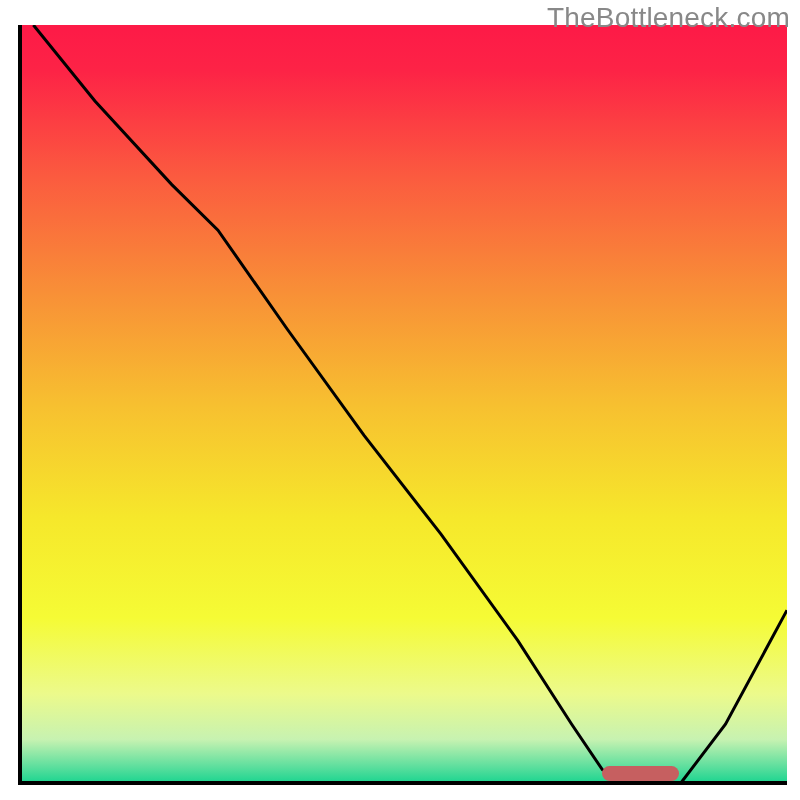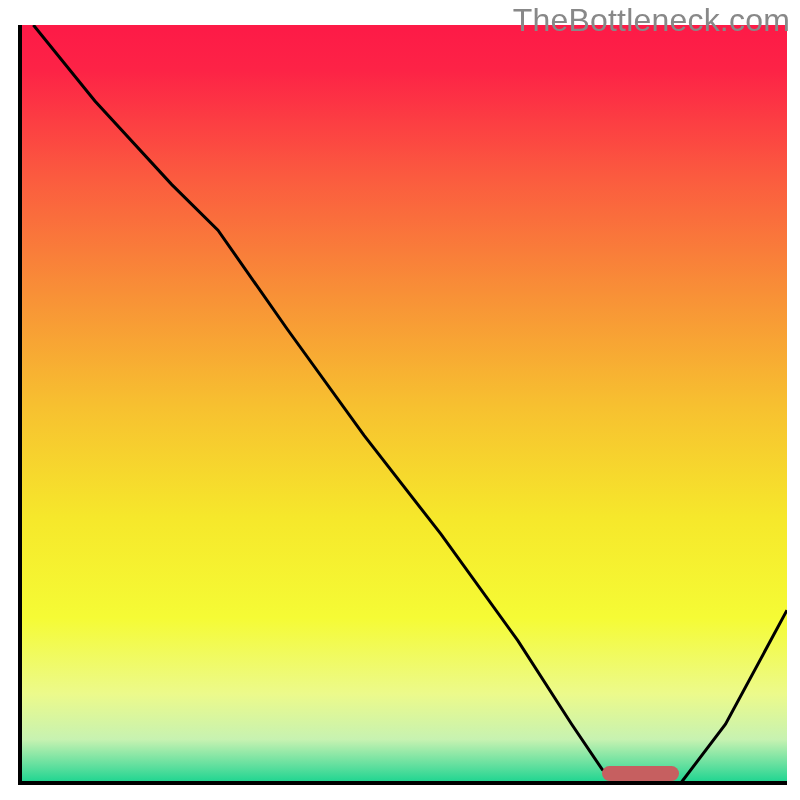--- a/index.html
+++ b/index.html
@@ -14,21 +14,21 @@
   .container {
     position: relative;
     width: 800px;
     height: 800px;
   }
   .watermark {
     position: absolute;
     top: 2px;
     right: 10px;
     color: #888888;
-    font-size: 32px;
+    font-size: 28px;
     font-weight: 500;
     z-index: 50;
     letter-spacing: 0.2px;
   }
   .plot-area {
     position: absolute;
     left: 18px;
     top: 25px;
     width: 769px;
     height: 760px;

